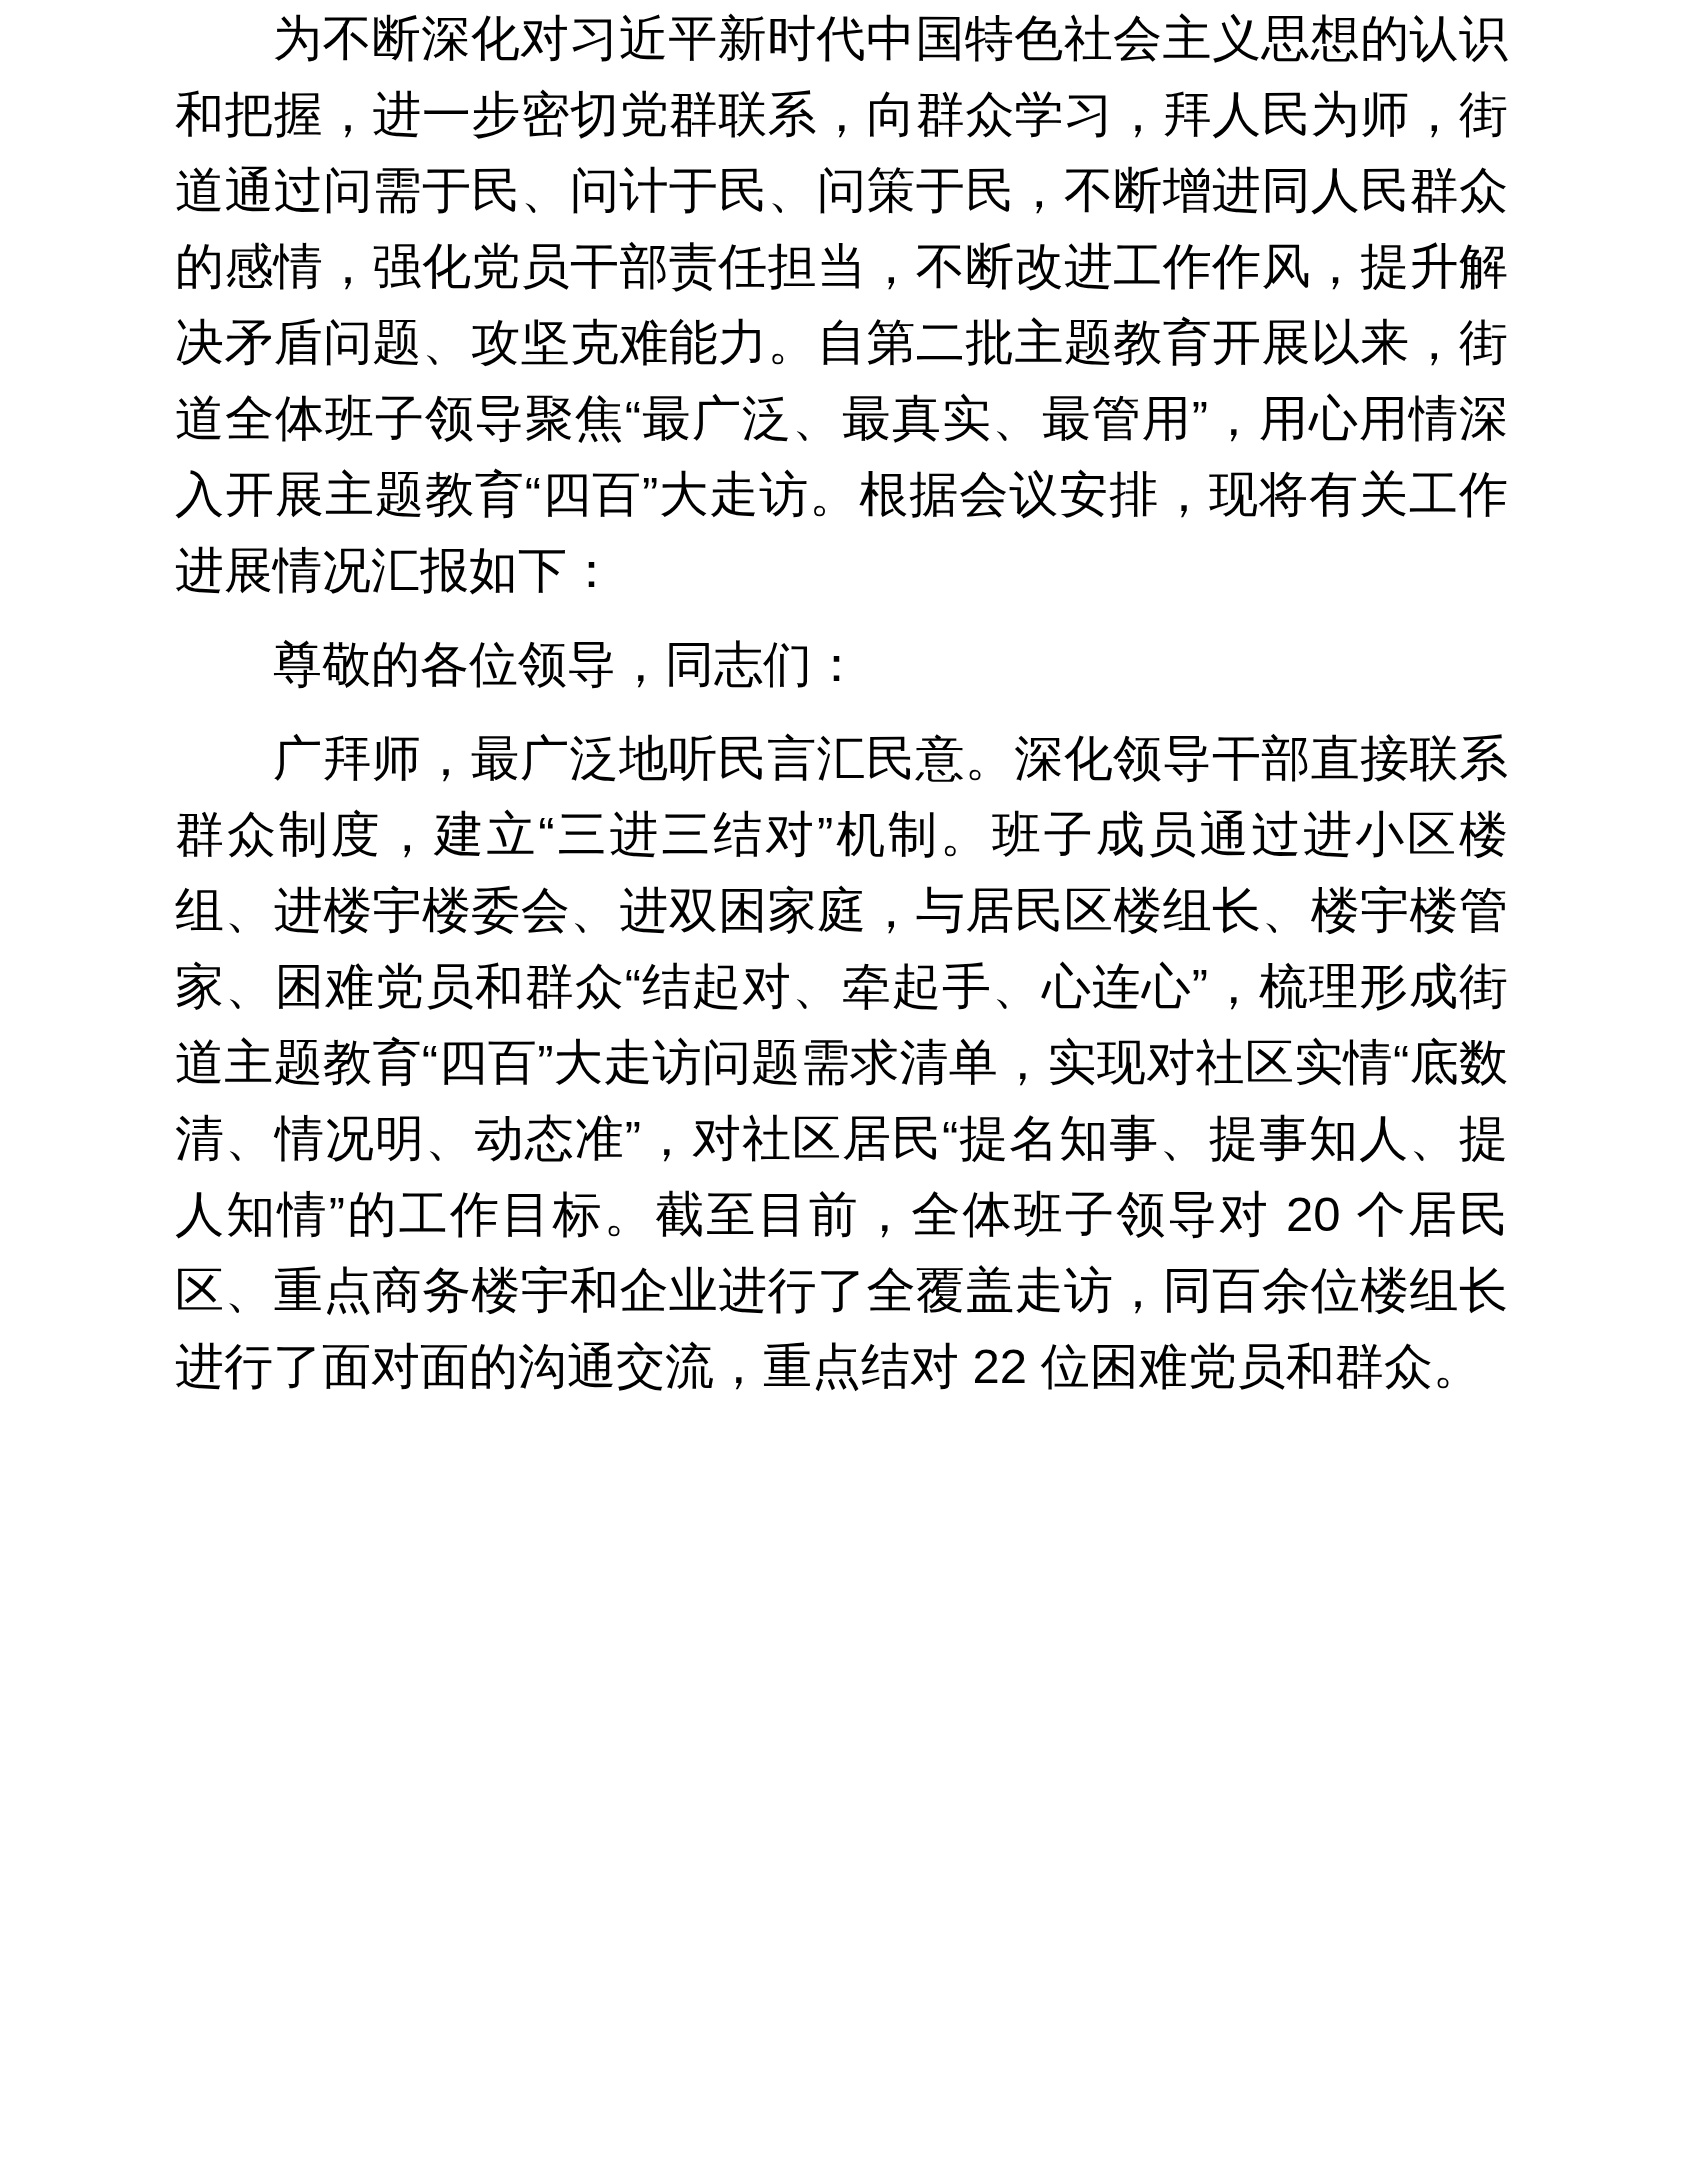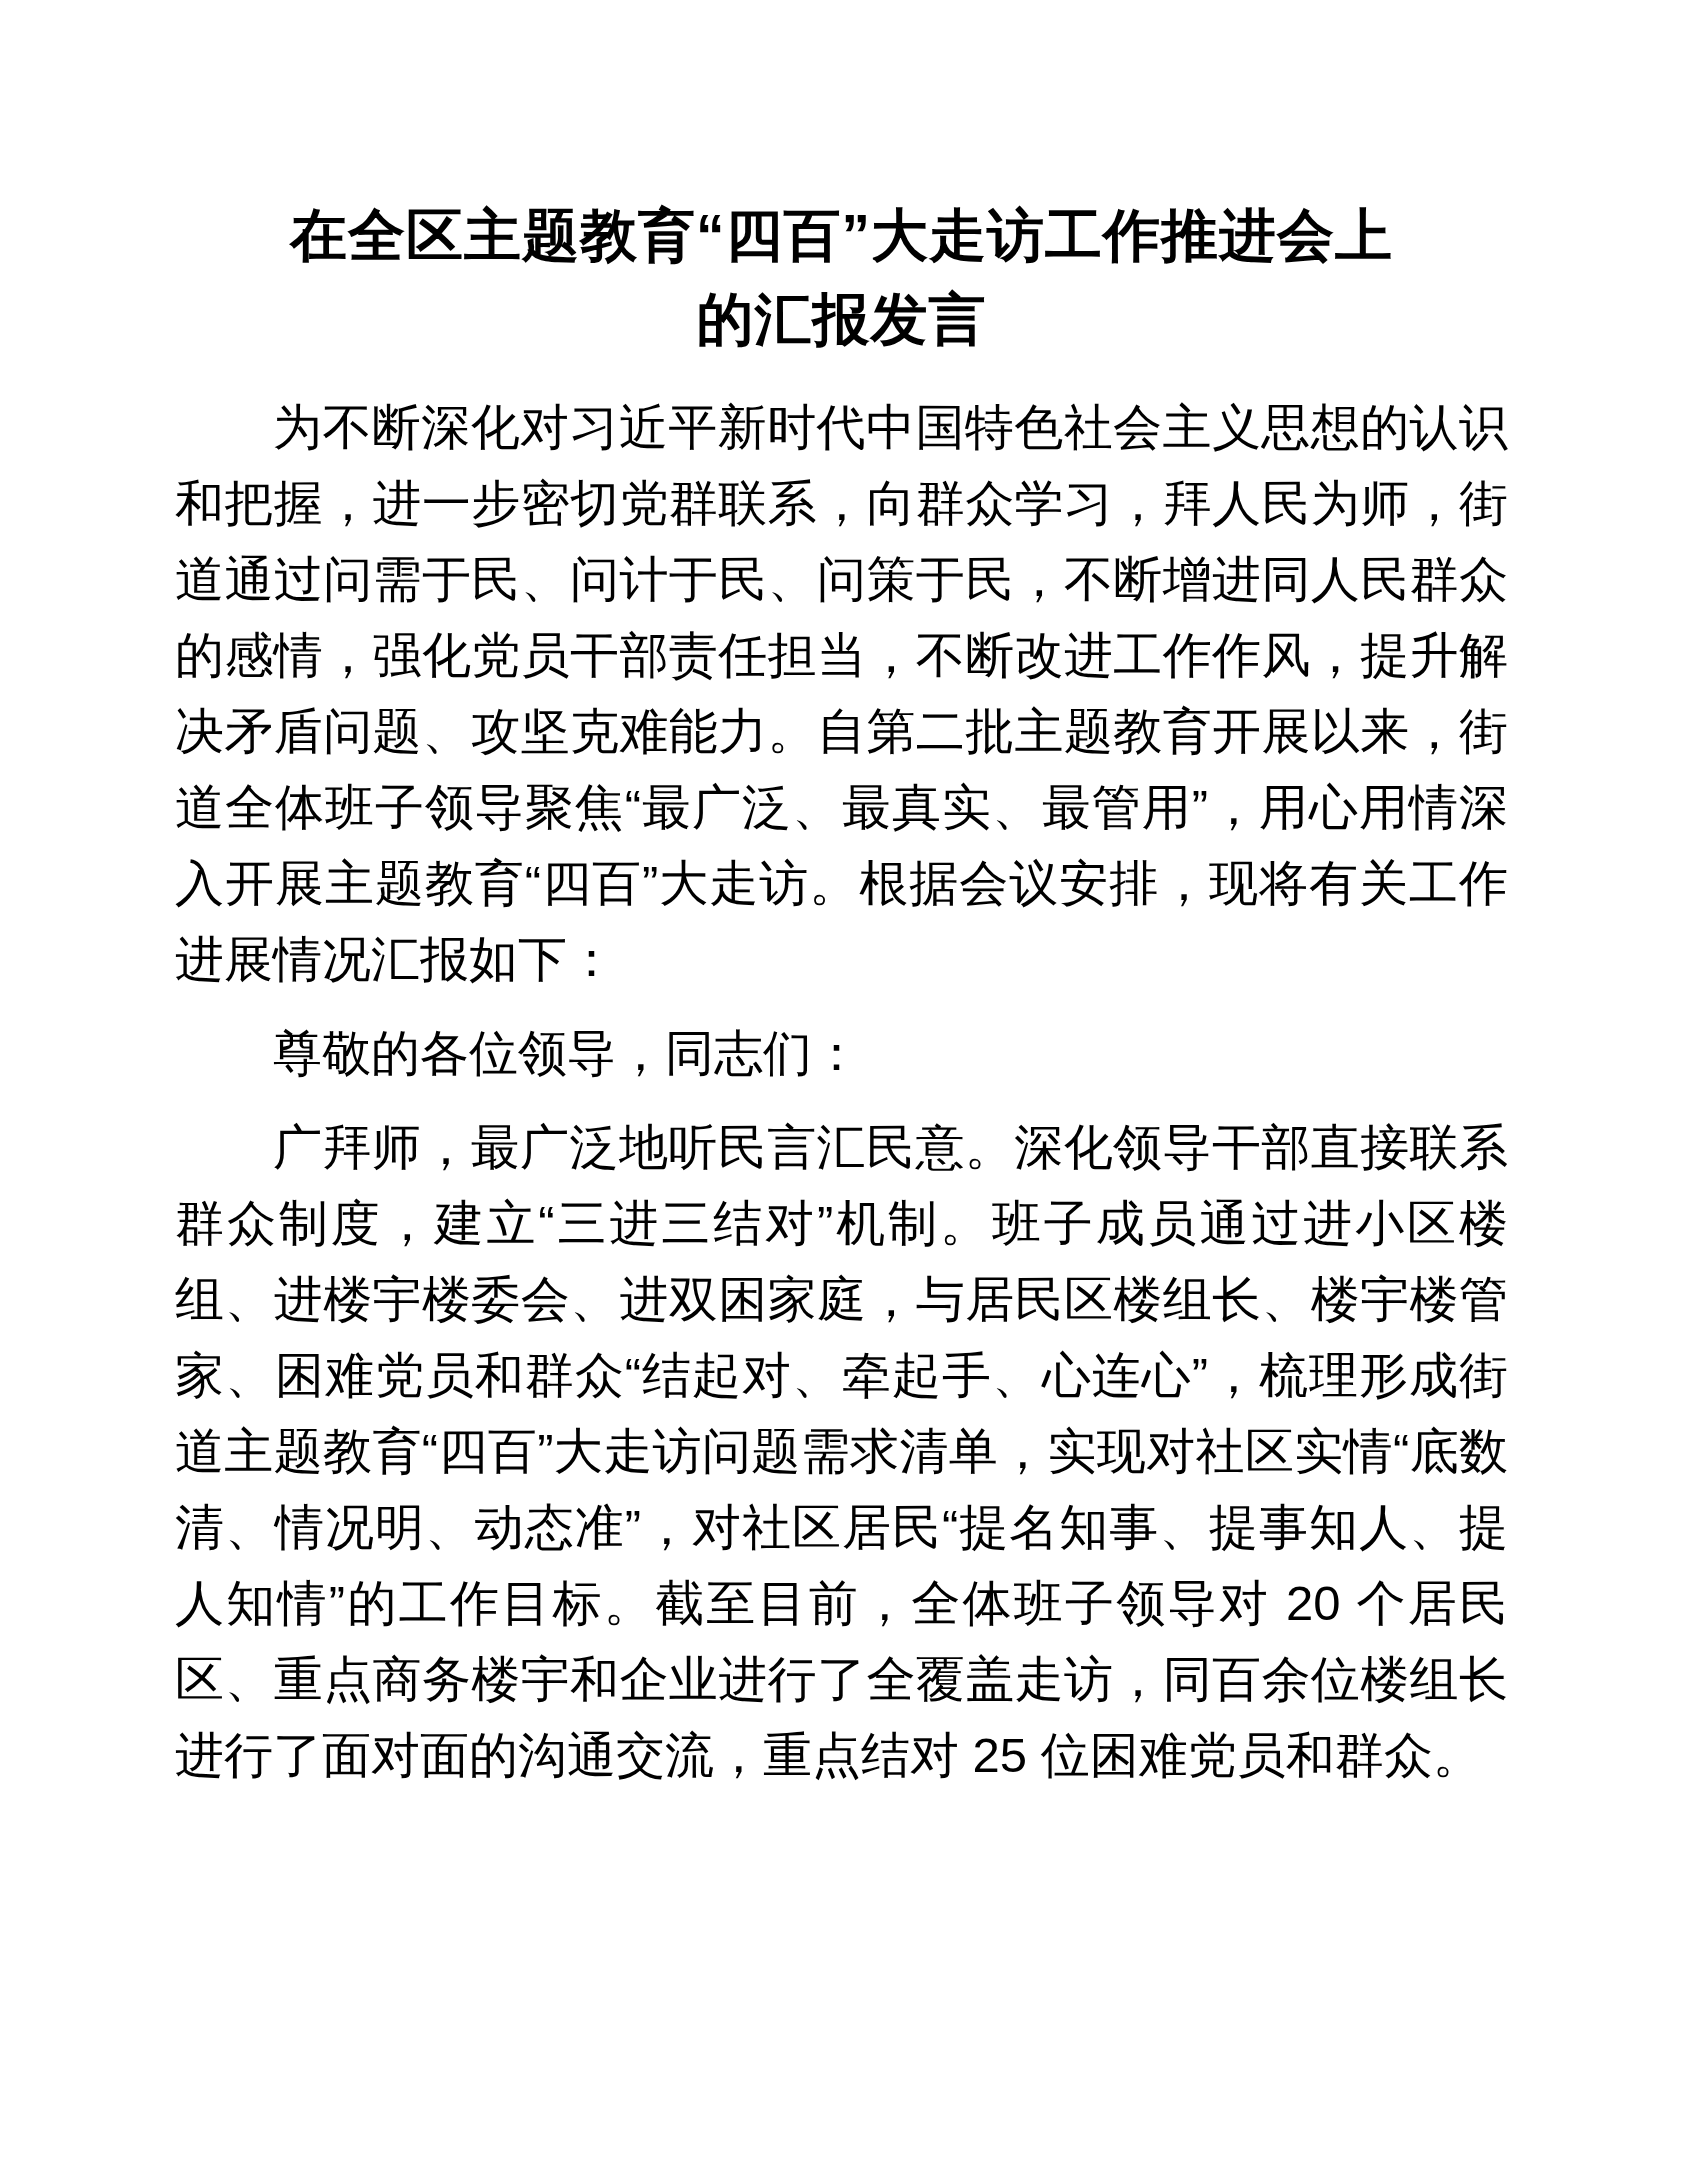--- a/index.html
+++ b/index.html
@@ -40,28 +40,24 @@
     text-indent: 2em;
     word-break: break-all;
   }
 </style>
 </head>
 <body>
 
 <div class="page">
   <div class="content">
 
-    <h1 class="doc-title">
-      <span class="title-line">在全区主题教育“四百”大走访工作推进会上</span>
-      <span class="title-line">的汇报发言</span>
-    </h1>
 
     <div class="body-text">
       <p>为不断深化对习近平新时代中国特色社会主义思想的认识和把握，进一步密切党群联系，向群众学习，拜人民为师，街道通过问需于民、问计于民、问策于民，不断增进同人民群众的感情，强化党员干部责任担当，不断改进工作作风，提升解决矛盾问题、攻坚克难能力。自第二批主题教育开展以来，街道全体班子领导聚焦“最广泛、最真实、最管用”，用心用情深入开展主题教育“四百”大走访。根据会议安排，现将有关工作进展情况汇报如下：</p>
 
       <p>尊敬的各位领导，同志们：</p>
 
-      <p>广拜师，最广泛地听民言汇民意。深化领导干部直接联系群众制度，建立“三进三结对”机制。班子成员通过进小区楼组、进楼宇楼委会、进双困家庭，与居民区楼组长、楼宇楼管家、困难党员和群众“结起对、牵起手、心连心”，梳理形成街道主题教育“四百”大走访问题需求清单，实现对社区实情“底数清、情况明、动态准”，对社区居民“提名知事、提事知人、提人知情”的工作目标。截至目前，全体班子领导对 20 个居民区、重点商务楼宇和企业进行了全覆盖走访，同百余位楼组长进行了面对面的沟通交流，重点结对 25 位困难党员和群众。</p>
+      <p>广拜师，最广泛地听民言汇民意。深化领导干部直接联系群众制度，建立“三进三结对”机制。班子成员通过进小区楼组、进楼宇楼委会、进双困家庭，与居民区楼组长、楼宇楼管家、困难党员和群众“结起对、牵起手、心连心”，梳理形成街道主题教育“四百”大走访问题需求清单，实现对社区实情“底数清、情况明、动态准”，对社区居民“提名知事、提事知人、提人知情”的工作目标。截至目前，全体班子领导对 20 个居民区、重点商务楼宇和企业进行了全覆盖走访，同百余位楼组长进行了面对面的沟通交流，重点结对 22 位困难党员和群众。</p>
     </div>
 
   </div>
 </div>
 
 
 </body></html>

